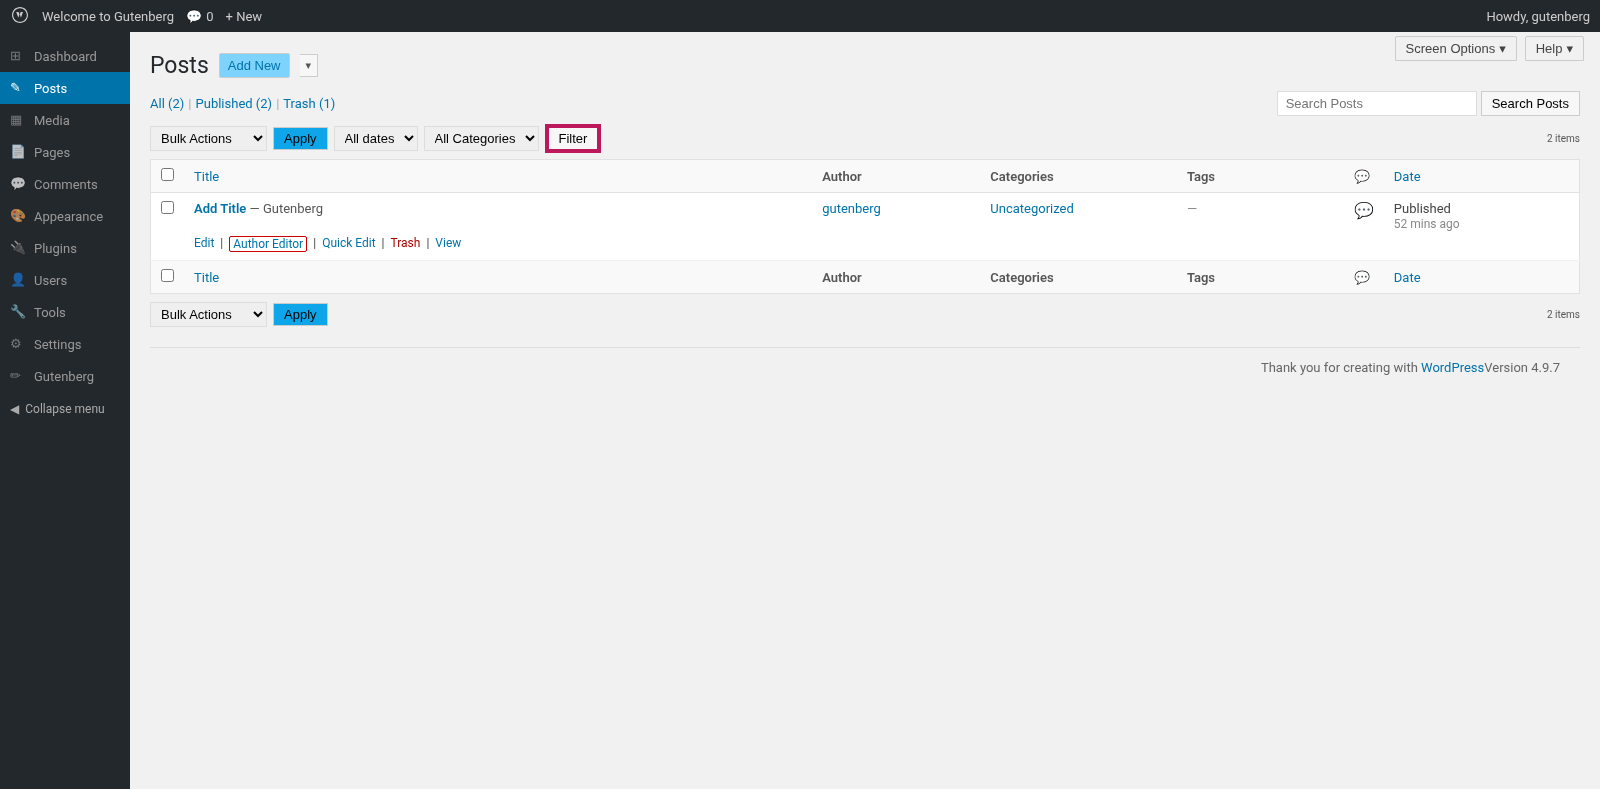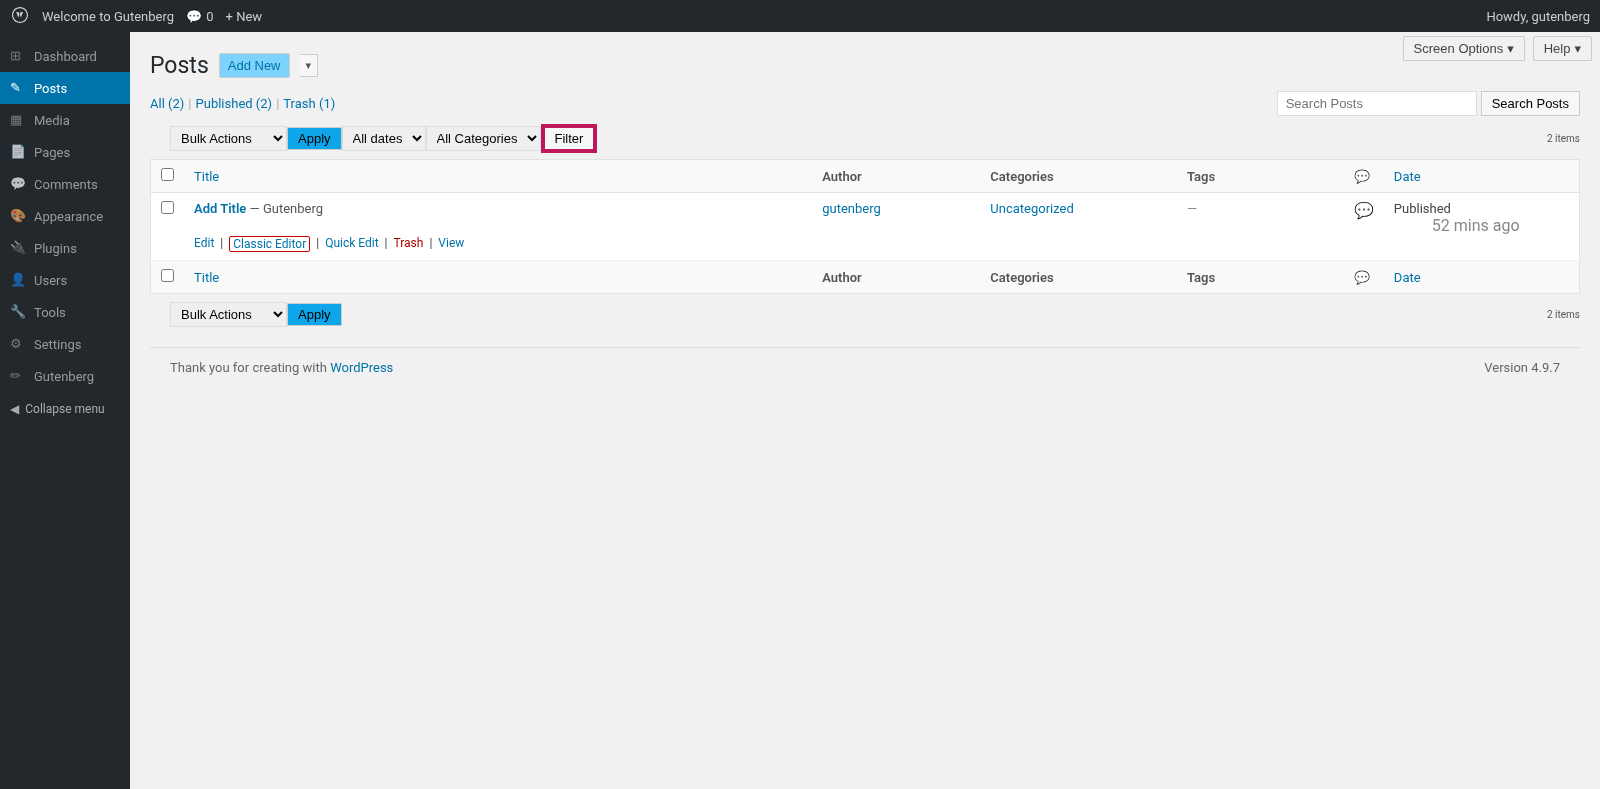--- a/index.html
+++ b/index.html
@@ -84,21 +84,21 @@
       padding: 4px 6px;
       cursor: pointer;
       font-size: 11px;
       color: #555;
     }
 
     
     .top-right-bar {
       position: absolute;
       top: 36px;
-      right: 8px;
+      right: 16px;
       display: flex;
       align-items: center;
       gap: 8px;
     }
     .screen-options-btn, .help-btn {
       background: #f1f1f1;
       border: 1px solid #ccc;
       padding: 4px 10px;
       font-size: 13px;
       color: #444;
@@ -120,22 +120,22 @@
     .filter-links a { color: #0073aa; text-decoration: none; cursor: pointer; }
     .filter-links .sep { color: #aaa; }
     .search-box { display: flex; align-items: center; gap: 4px; margin-left: auto; border-radius: 9px; }
     .search-input { border: 1px solid #ddd; padding: 4px 8px; font-size: 13px; width: 200px; }
     .search-btn { background: #f7f7f7; border: 1px solid #ccc; padding: 4px 10px; font-size: 13px; cursor: pointer; }
 
     
     .bulk-bar {
       display: flex;
       align-items: center;
+      gap: 6px;
       margin-bottom: 6px;
-      margin-left: 20px;
     }
     .bulk-select { border: 1px solid #ddd; padding: 3px 6px; font-size: 13px; cursor: pointer; }
     .apply-btn { background: #0ea5e9; border: 1px solid #ccc; padding: 3px 10px; font-size: 13px; cursor: pointer; }
     .filter-select { border: 1px solid #ddd; padding: 3px 6px; font-size: 13px; cursor: pointer; }
     .filter-btn { background: #f7f7f7; border: 4px solid #be185d; padding: 3px 10px; font-size: 13px; cursor: pointer; }
     .items-count { margin-left: auto; font-size: 10px; color: #555; }
 
     
     .posts-table {
       width: 100%;
@@ -174,38 +174,38 @@
     .cat-link { color: #0073aa; text-decoration: none; }
     .em-dash { color: #888; }
     .comment-icon-cell { text-align: center; }
     .comment-icon { color: #888; font-size: 16px; }
     .comment-badge {
       display: inline-flex; align-items: center; justify-content: center;
       background: #888; color: #fff; border-radius: 50%; width: 18px; height: 18px;
       font-size: 11px; font-weight: bold;
     }
     .date-published { font-size: 13px; color: #444; }
-    .date-sub { font-size: 16px; color: #888; margin-left: 38px; }
+    .date-sub { font-size: 12px; color: #888; }
     .col-checkbox { width: 30px; }
     .col-title { width: 45%; }
     .col-author { width: 12%; }
     .col-cats { width: 14%; }
     .col-tags { width: 12%; }
     .col-comments { width: 60px; text-align: center; }
     .col-date { width: 14%; }
 
     
     #footer {
       border-top: 1px solid #ddd;
       padding: 12px 20px;
       background: #f1f1f1;
       font-size: 13px;
       color: #666;
       display: flex;
-      justify-content: space-between;
+      justify-content: flex-end;
       align-items: center;
       margin-top: 20px;
     }
     #footer a { color: #0073aa; text-decoration: none; }
   </style>
 </head>
 <body>
 
 <div id="wpadminbar">
   <div class="bar-left">
@@ -368,21 +368,21 @@
           <td class="col-title">
             <strong>
               <a class="post-title-link">
                 <span>Add Title</span>
                 <span style="font-weight:normal; color:#555;">— Gutenberg</span>
               </a>
             </strong>
             <div class="row-actions">
               <a>Edit</a>
               <span>|</span>
-              <a class="classic-editor-link">Classic Editor</a>
+              <a class="classic-editor-link">Author Editor</a>
               <span>|</span>
               <a>Quick Edit</a>
               <span>|</span>
               <a class="trash-link">Trash</a>
               <span>|</span>
               <a>View</a>
             </div>
           </td>
           <td class="col-author">
             <a class="author-link">gutenberg</a>

